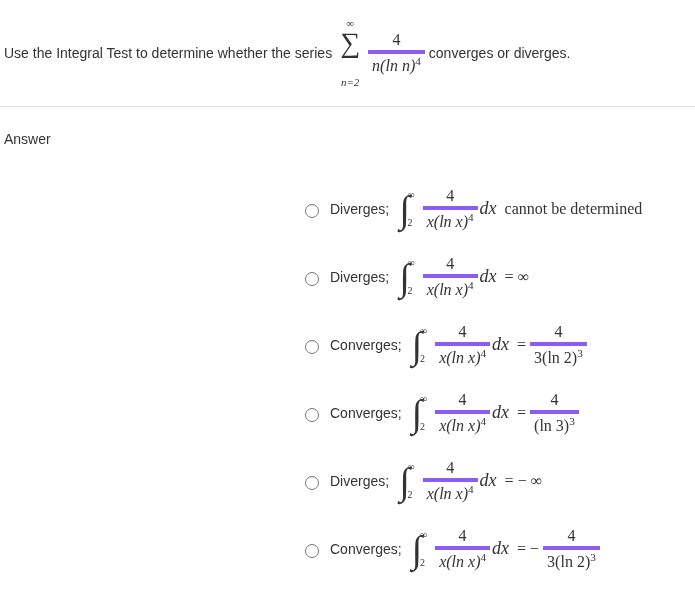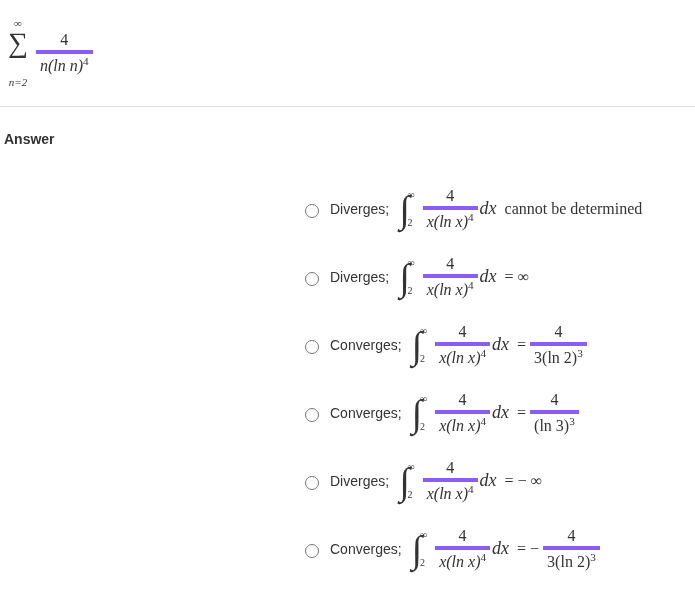--- a/index.html
+++ b/index.html
@@ -15,21 +15,21 @@
     display: flex;
     align-items: center;
     flex-wrap: wrap;
     gap: 4px;
   }
   .question-divider {
     border-bottom: 1px solid #e0e0e0;
     margin: 0;
   }
   .answer-label {
-    font-weight: 700;
+    font-weight: 400;
     padding: 24px 2px 10px 4px;
   }
   .options {
     padding-left: 300px;
     padding-top: 30px;
   }
   .option {
     display: flex;
     align-items: center;
     gap: 8px;
@@ -106,29 +106,31 @@
     align-items: center;
     gap: 4px;
     text-align: center;
   }
   .italic-d { font-style: italic; }
 </style>
 </head>
 <body>
 
 <div class="question">
+  <span>Use the Integral Test to determine whether the series</span>
   <span class="sigma-block">
     <span class="top">∞</span>
     <span class="sigma">∑</span>
     <span class="bottom">n=2</span>
   </span>
   <span class="frac">
     <span class="num">4</span>
     <span class="den"><span style="font-style:italic;">n(ln n)</span><span class="sup">4</span></span>
   </span>
+  <span>converges or diverges.</span>
 </div>
 
 <div class="question-divider"></div>
 
 <div class="answer-label">Answer</div>
 
 <div class="options">
 
 <label class="option">
       <input type="radio" name="ans" style="">

